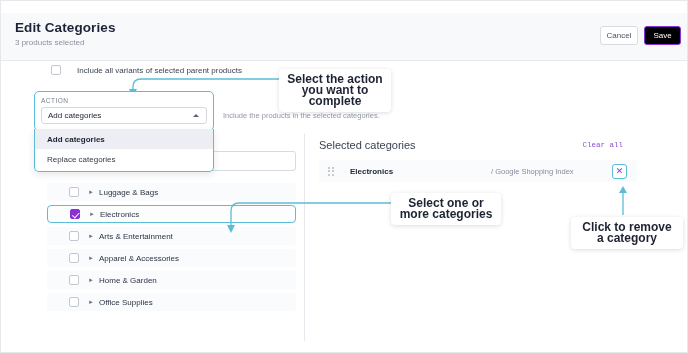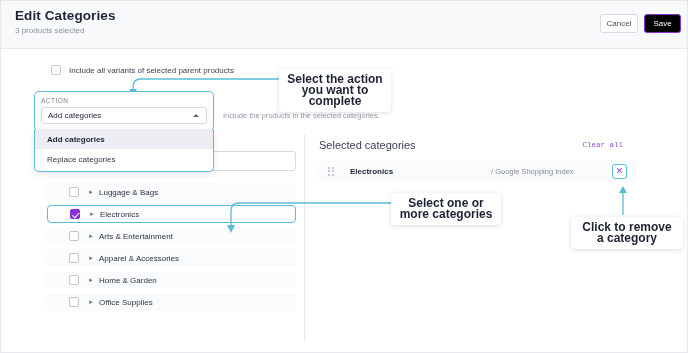--- a/index.html
+++ b/index.html
@@ -19,21 +19,21 @@
     height: 353px;
     background: #ffffff;
     box-sizing: border-box;
     border: 1px solid #e6e8ec;
     overflow: hidden;
   }
 
   
   .header {
     position: absolute;
-    left: 0; top: 0;
+    left: 0; top: 12px;
     width: 688px;
     height: 48px;
     background: #f8f9fb;
     border-bottom: 1px solid #e7e9ee;
     box-sizing: border-box;
   }
   .header-title {
     position: absolute;
     left: 14px; top: 7px;
     font-size: 13.5px;
@@ -73,21 +73,21 @@
     border: 1px solid #8b2fd6;
     color: #ffffff;
   }
 
   
   .variants-row {
     position: absolute;
     left: 50px; top: 64px;
     display: flex;
     align-items: center;
-    gap: 8px;
+    gap: 16px;
   }
   .cbx {
     width: 10px;
     height: 10px;
     border: 1px solid #c3c7d2;
     border-radius: 2px;
     background: #fff;
     box-sizing: border-box;
     display: inline-block;
     flex: none;

